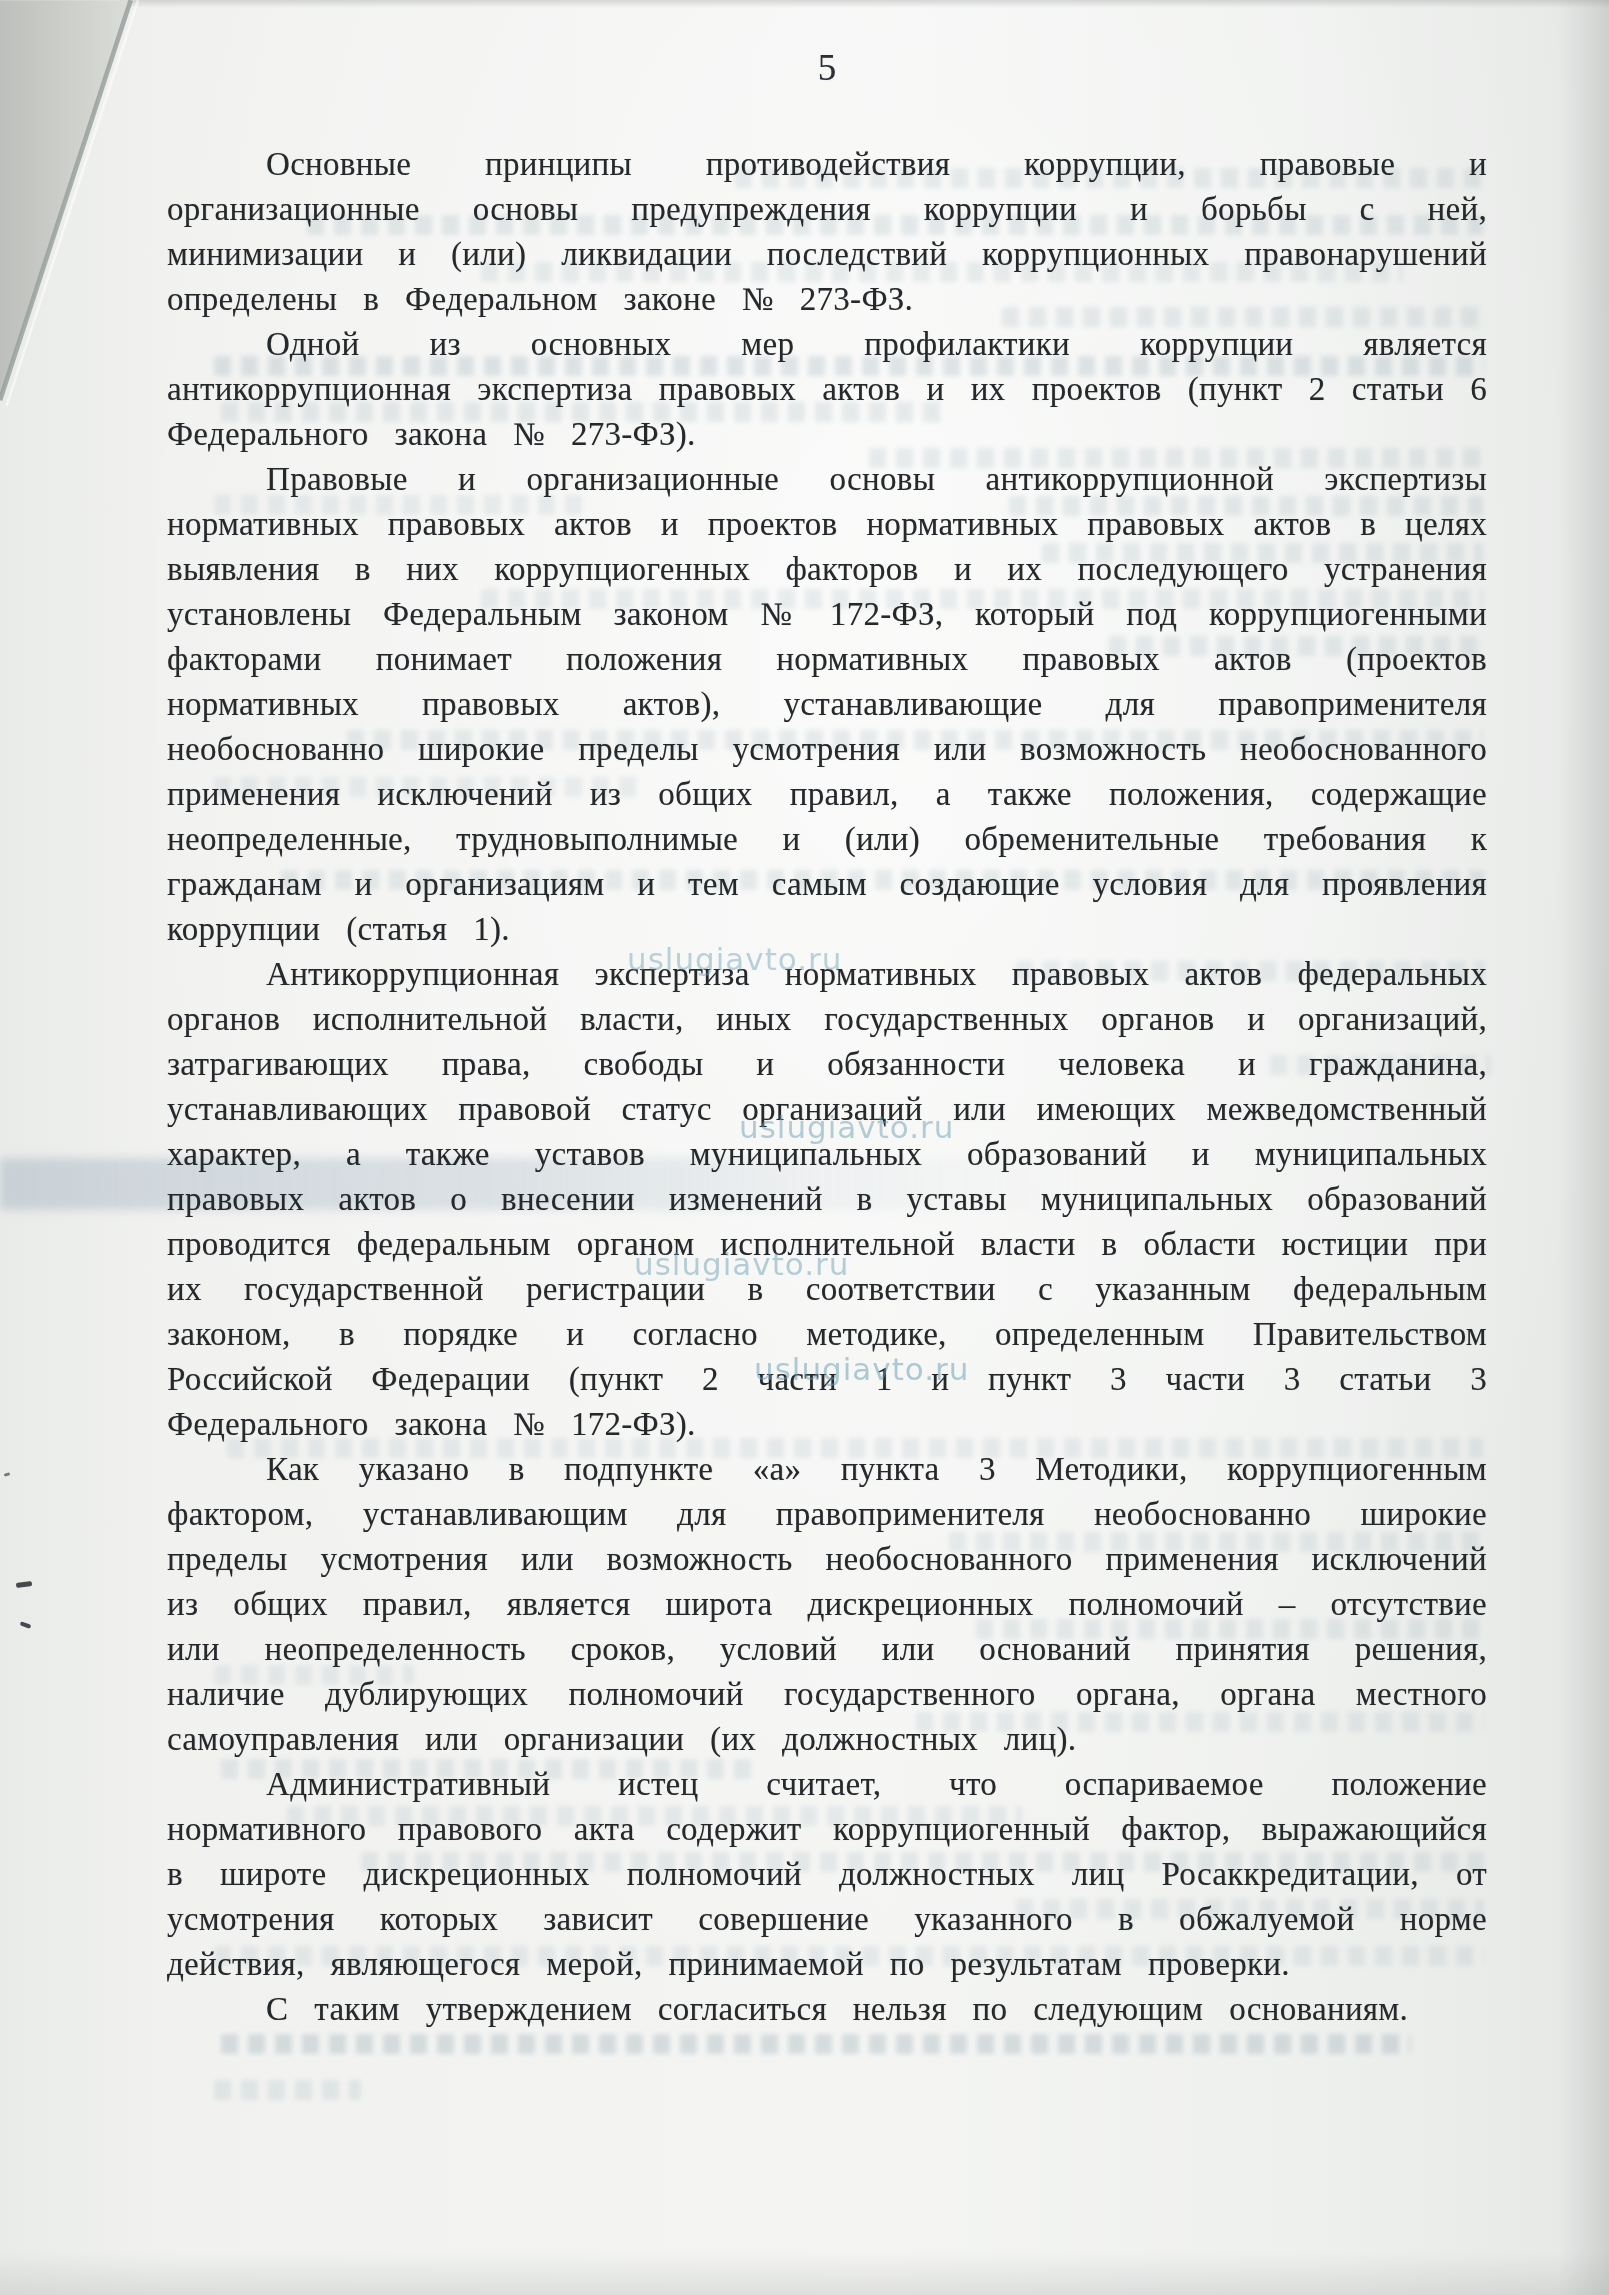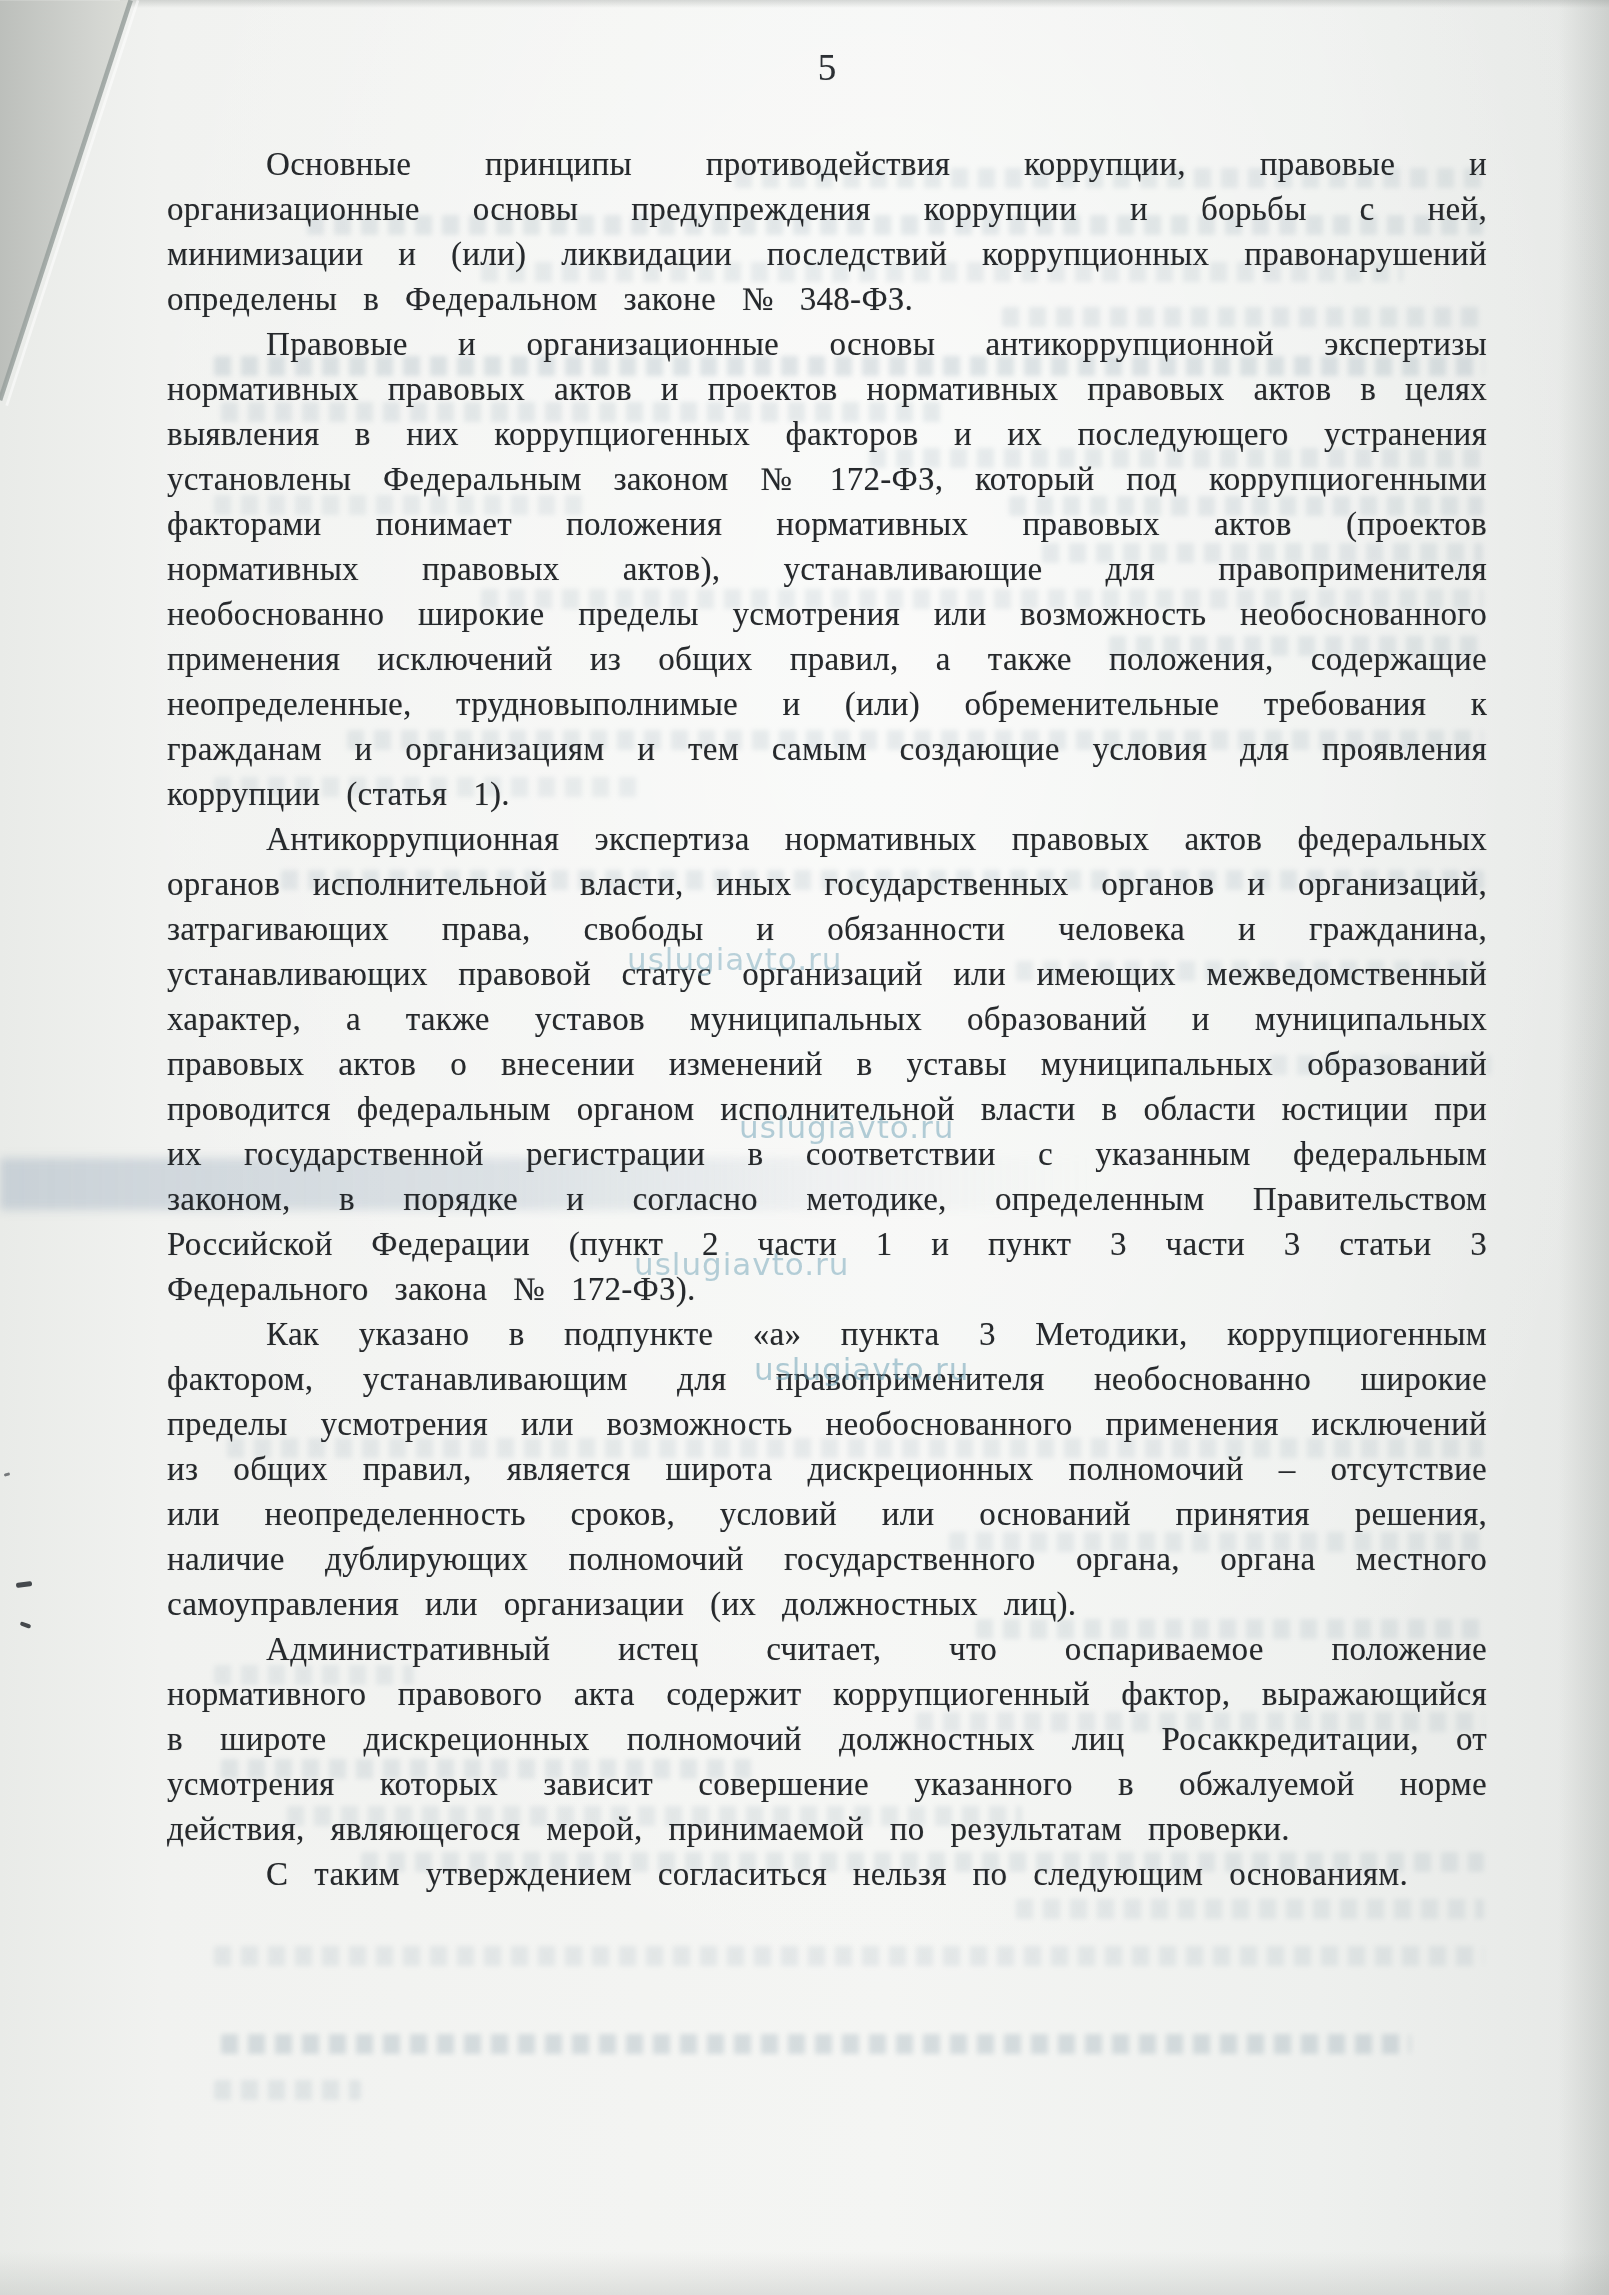--- a/index.html
+++ b/index.html
@@ -121,21 +121,22 @@
       </linearGradient>
     </defs>
     <polygon points="0,0 196,0 0,600" fill="url(#cg)"></polygon>
     <line x1="196" y1="0" x2="0" y2="600" stroke="#99a19e" stroke-width="7" opacity="0.85"></line>
     <line x1="207" y1="0" x2="10" y2="608" stroke="#ffffff" stroke-width="4" opacity="0.55"></line>
   </svg>
 
   <div class="page-number">5</div>
 
   <div class="text-block">
-    <p>Основные принципы противодействия коррупции, правовые и организационные основы предупреждения коррупции и борьбы с ней, минимизации и (или) ликвидации последствий коррупционных правонарушений определены в Федеральном законе № 348-ФЗ.</p>
+    <p>Основные принципы противодействия коррупции, правовые и организационные основы предупреждения коррупции и борьбы с ней, минимизации и (или) ликвидации последствий коррупционных правонарушений определены в Федеральном законе № 273-ФЗ.</p>
+    <p>Одной из основных мер профилактики коррупции является антикоррупционная экспертиза правовых актов и их проектов (пункт 2 статьи 6 Федерального закона № 273-ФЗ).</p>
     <p>Правовые и организационные основы антикоррупционной экспертизы нормативных правовых актов и проектов нормативных правовых актов в целях выявления в них коррупциогенных факторов и их последующего устранения установлены Федеральным законом № 172-ФЗ, который под коррупциогенными факторами понимает положения нормативных правовых актов (проектов нормативных правовых актов), устанавливающие для правоприменителя необоснованно широкие пределы усмотрения или возможность необоснованного применения исключений из общих правил, а также положения, содержащие неопределенные, трудновыполнимые и (или) обременительные требования к гражданам и организациям и тем самым создающие условия для проявления коррупции (статья 1).</p>
     <p>Антикоррупционная экспертиза нормативных правовых актов федеральных органов исполнительной власти, иных государственных органов и организаций, затрагивающих права, свободы и обязанности человека и гражданина, устанавливающих правовой статус организаций или имеющих межведомственный характер, а также уставов муниципальных образований и муниципальных правовых актов о внесении изменений в уставы муниципальных образований проводится федеральным органом исполнительной власти в области юстиции при их государственной регистрации в соответствии с указанным федеральным законом, в порядке и согласно методике, определенным Правительством Российской Федерации (пункт 2 части 1 и пункт 3 части 3 статьи 3 Федерального закона № 172-ФЗ).</p>
     <p>Как указано в подпункте «а» пункта 3 Методики, коррупциогенным фактором, устанавливающим для правоприменителя необоснованно широкие пределы усмотрения или возможность необоснованного применения исключений из общих правил, является широта дискреционных полномочий – отсутствие или неопределенность сроков, условий или оснований принятия решения, наличие дублирующих полномочий государственного органа, органа местного самоуправления или организации (их должностных лиц).</p>
     <p>Административный истец считает, что оспариваемое положение нормативного правового акта содержит коррупциогенный фактор, выражающийся в широте дискреционных полномочий должностных лиц Росаккредитации, от усмотрения которых зависит совершение указанного в обжалуемой норме действия, являющегося мерой, принимаемой по результатам проверки.</p>
     <p>С таким утверждением согласиться нельзя по следующим основаниям.</p>
   </div>
 
   <span class="wm wm1">uslugiavto.ru</span>
   <span class="wm wm2">uslugiavto.ru</span>
   <span class="wm wm3">uslugiavto.ru</span>

